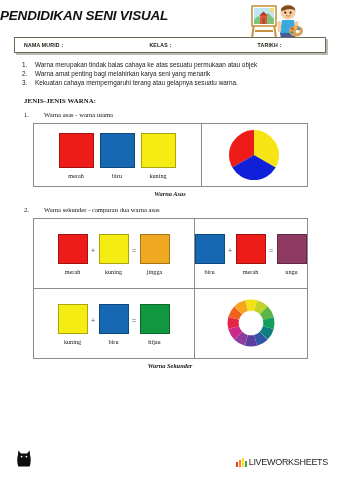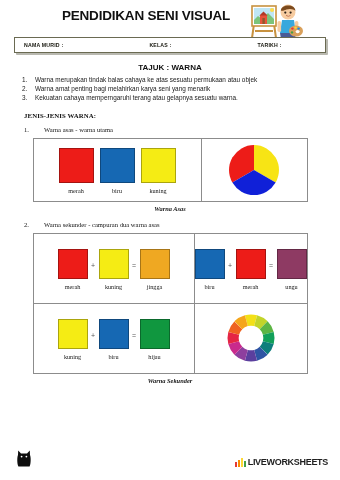--- a/index.html
+++ b/index.html
@@ -26,27 +26,28 @@
   
   .header {
     position: relative;
     height: 34px;
   }
   .header-title {
     position: absolute;
     left: 0;
     right: 0;
     top: 8px;
-    text-align: center;
+    text-align: left;
     font-family: "Liberation Sans", sans-serif;
     font-weight: bold;
     font-size: 13.5px;
     letter-spacing: -0.2px;
     color: #111111;
     padding-right: 48px;
+    font-style: italic;
   }
   .header-art {
     position: absolute;
     right: 36px;
     top: 0px;
     width: 58px;
     height: 40px;
   }
 
   
@@ -255,21 +256,21 @@
     align-items: flex-end;
     gap: 1px;
     height: 9px;
   }
   .lw-bars i {
     display: block;
     width: 2px;
   }
   .lw-text {
     font-family: "Liberation Sans", sans-serif;
-    font-weight: bold;
+    font-weight: normal;
     font-size: 9px;
     letter-spacing: -0.3px;
     color: #1f1f1f;
   }
 </style>
 </head>
 <body>
 
 <div class="page">
 
@@ -311,21 +312,20 @@
   <div class="idbar-wrap">
     <div class="idbar-shadow"></div>
     <div class="idbar">
       <span class="idfield f1">NAMA MURID :</span>
       <span class="idfield f2">KELAS :</span>
       <span class="idfield f3">TARIKH :</span>
     </div>
   </div>
 
   <div style="height:23px"></div>
-  <div class="topic">TAJUK : WARNA</div>
 
   <ul class="intro-list">
     <li>
       <span class="num">1.</span>
       <span>Warna merupakan tindak balas cahaya ke atas sesuatu permukaan atau objek</span>
     </li>
     <li>
       <span class="num">2.</span>
       <span>Warna amat penting bagi melahirkan karya seni yang menarik</span>
     </li>

